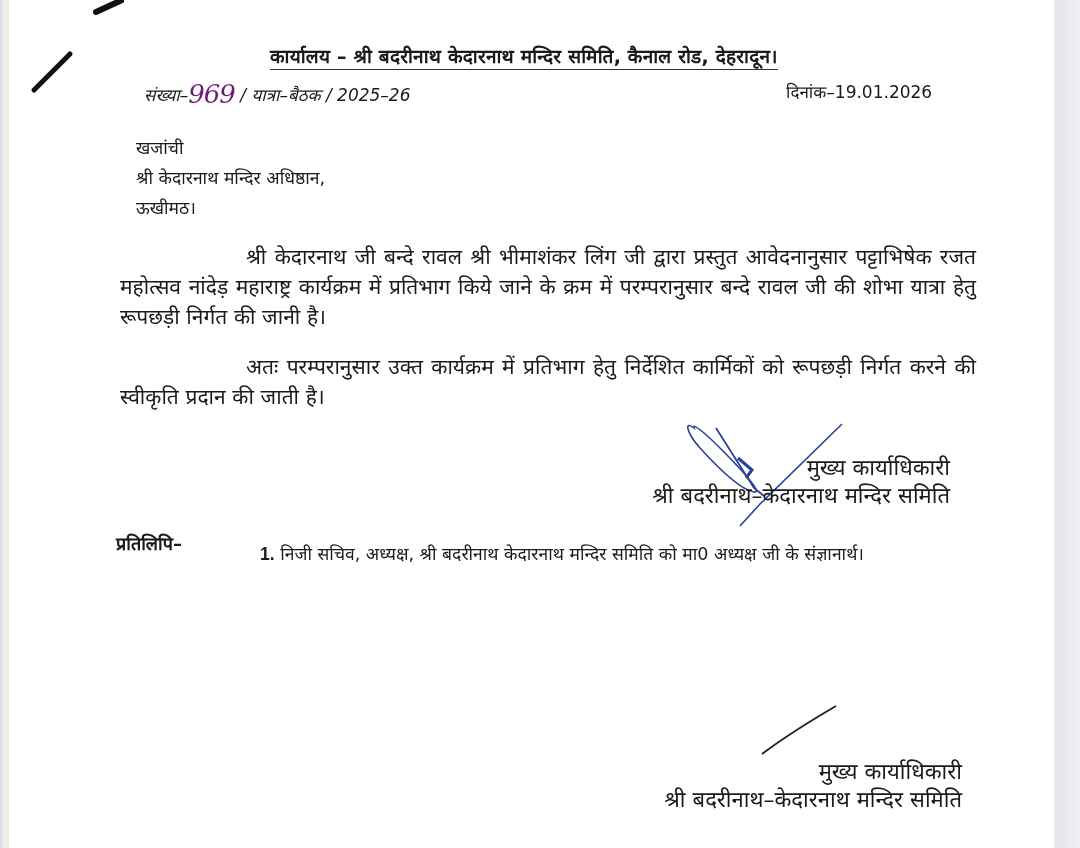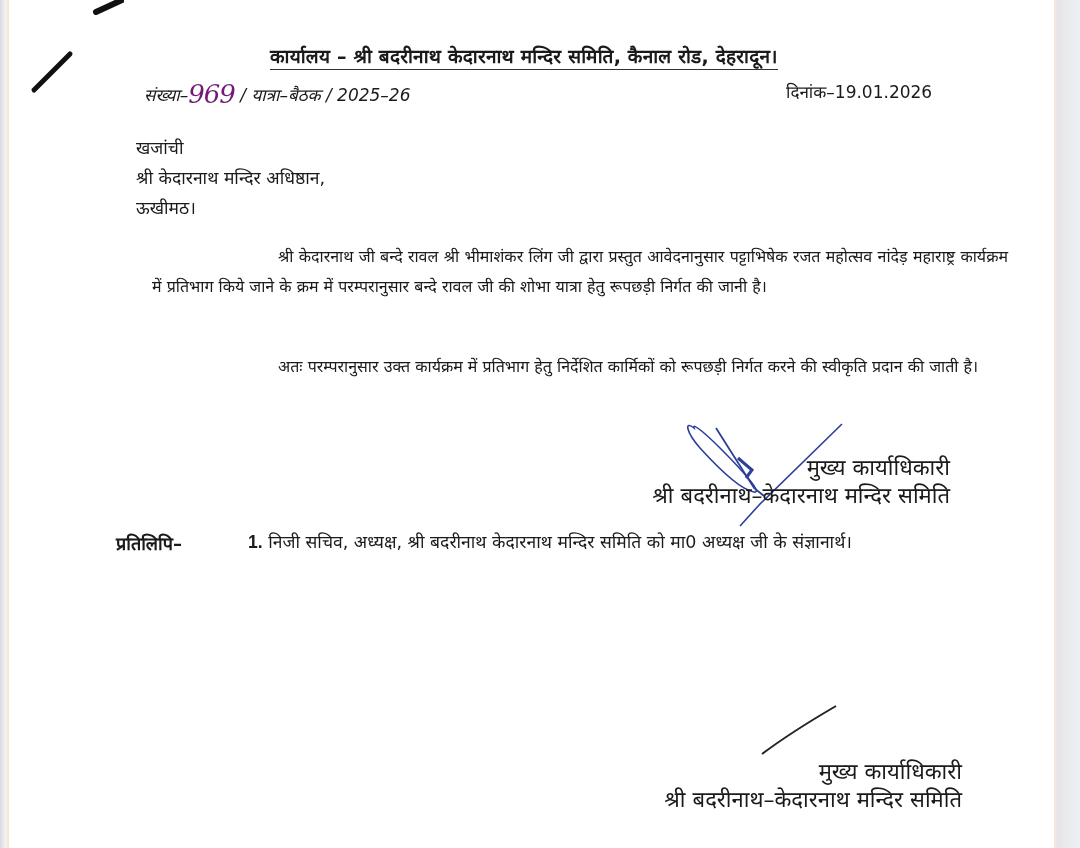--- a/index.html
+++ b/index.html
@@ -29,31 +29,31 @@
     }
     .ref-line { left: 144px; top: 80px; font-style: italic; font-size: 17px; }
     .ref-line .handwritten-num {
       color: #701a75; font-style: italic; font-size: 26px;
       font-family: "DejaVu Serif", serif; letter-spacing: -1px;
       position: relative; top: 2px;
     }
     .date-line { left: 786px; top: 80px; font-size: 17px; }
     .addressee { left: 136px; font-size: 17.5px; }
     .para {
-      position: absolute; left: 152px; width: 856px; font-size: 16px;
+      position: absolute; left: 120px; width: 856px; font-size: 21px;
       line-height: 30px; text-align: justify; text-align-last: left;
     }
     .para .indent { display: inline-block; width: 126px; }
     .sig-block { position: absolute; text-align: right; font-size: 22px; line-height: 28px; }
     .copy-label { left: 116px; top: 532px; font-weight: bold; font-size: 18px; }
     .copy-list {
       position: absolute; left: 248px; top: 528px; width: 742px;
       font-size: 17.5px; line-height: 29px; text-align: justify;
     }
-    .copy-item { margin: 0; }
+    .copy-item { margin: 12px; }
     .copy-item .num { font-weight: bold; font-family: "Liberation Sans", sans-serif; }
     .signature-svg { position: absolute; }
   </style>
 </head>
 <body>
 
 <div class="edge-left"></div>
 <div class="edge-right"></div>
 
 <svg class="pen-mark" style="left:14px;top:0;" width="110" height="100" viewBox="0 0 110 100">

